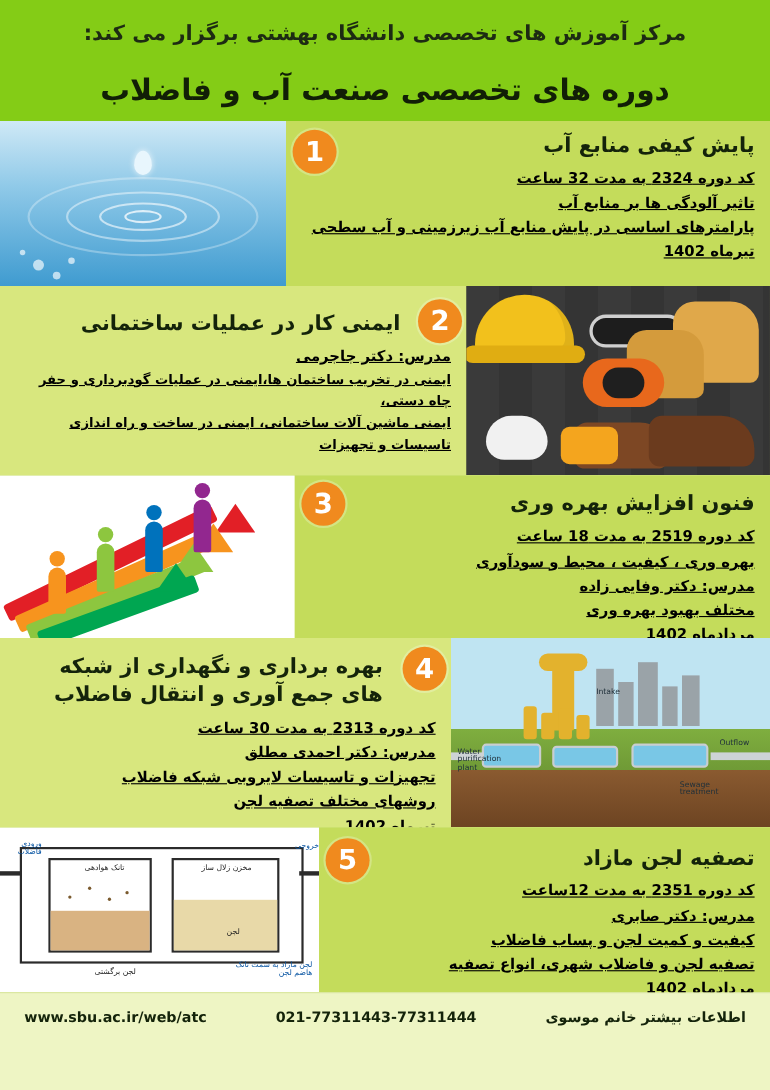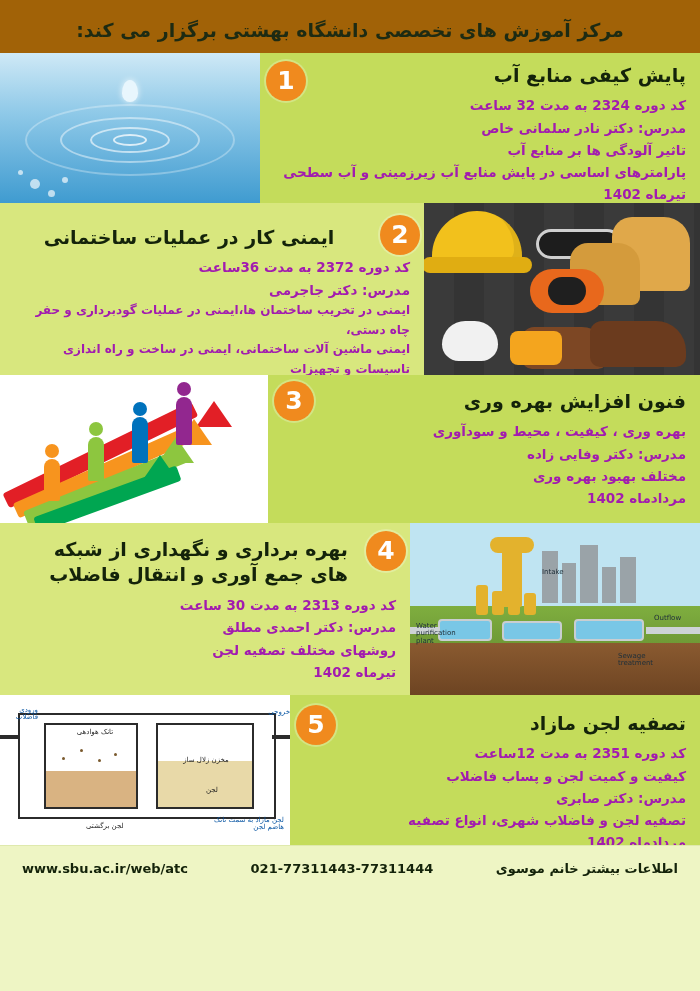--- a/index.html
+++ b/index.html
@@ -7,21 +7,21 @@
     width: 700px; height: 991px;
     font-family: "DejaVu Sans", "Liberation Sans", sans-serif;
     background: #eef5c4;
     overflow: hidden;
     direction: rtl;
   }
   .poster { position: relative; width: 700px; height: 991px; background: #eef5c4; }
 
   
   .header {
-    background: #a16207;
+    background: #84cc16;
     padding: 18px 24px 10px 24px;
     text-align: center;
   }
   .header-line1 {
     font-size: 19px; font-weight: bold; color: #1d2b13;
     letter-spacing: 0px; line-height: 1.3;
   }
   .header-line2 {
     font-size: 27px; font-weight: bold; color: #111f06;
     margin-top: 22px; line-height: 1.3;
@@ -52,22 +52,23 @@
     padding: 10px 14px 10px 14px;
     text-align: right;
     position: relative;
   }
   .course-title {
     font-size: 19px; font-weight: bold; color: #14230a;
     line-height: 1.35; margin-bottom: 6px;
     padding-left: 46px;
   }
   .course-line {
-    font-size: 13.5px; color: #a21caf; line-height: 1.65;
+    font-size: 13.5px; color: #000000; line-height: 1.65;
     font-weight: bold;
+    text-decoration: underline;
   }
   .course-line.small { font-size: 12px; font-weight: bold; }
 
   .num-badge {
     position: absolute;
     width: 40px; height: 40px;
     border-radius: 50%;
     background: #f08a1e;
     color: #fff;
     font-size: 25px; font-weight: bold;
@@ -145,41 +146,41 @@
   .art-tank .tl.blue { color: #0b57a4; }
   .art-tank .dot { position: absolute; width: 3px; height: 3px; border-radius: 50%; background: #7a5a2e; }
 </style>
 </head>
 <body>
 
 <div class="poster">
 
   <div class="header">
     <div class="header-line1">مرکز آموزش های تخصصی دانشگاه بهشتی برگزار می کند:</div>
+    <div class="header-line2">دوره های تخصصی  صنعت آب و فاضلاب</div>
   </div>
 
   <div class="row row-a" style="height:150px;">
     <div class="media left">
       <div class="art-water">
         <div class="drop"></div>
         <div class="ring r4"></div>
         <div class="ring r3"></div>
         <div class="ring r2"></div>
         <div class="ring r1"></div>
         <div class="bub" style="left:30px;bottom:14px;width:10px;height:10px;"></div>
         <div class="bub" style="left:48px;bottom:6px;width:7px;height:7px;"></div>
         <div class="bub" style="left:62px;bottom:20px;width:6px;height:6px;"></div>
         <div class="bub" style="left:18px;bottom:28px;width:5px;height:5px;"></div>
       </div>
     </div>
     <div class="info">
       <div class="num-badge num-left">1</div>
       <div class="course-title">پایش کیفی منابع آب</div>
       <div class="course-line">کد دوره  2324   به مدت 32 ساعت</div>
-      <div class="course-line">مدرس: دکتر نادر سلمانی خاص</div>
       <div class="course-line">تاثیر آلودگی ها بر منابع آب</div>
       <div class="course-line">پارامترهای اساسی در پایش منابع آب زیرزمینی و آب سطحی</div>
       <div class="course-line">تیرماه 1402</div>
     </div>
   </div>
 
   <div class="row row-b" style="height:172px;">
     <div class="media right" style="flex:0 0 276px;width:276px;">
       <div class="art-safety">
         <div class="wood"></div>
@@ -189,22 +190,21 @@
         <div class="glove2"></div>
         <div class="earmuff"></div>
         <div class="mask"></div>
         <div class="boot2"></div>
         <div class="boot"></div>
         <div class="tape"></div>
       </div>
     </div>
     <div class="info" style="padding-top:22px;">
       <div class="num-badge num-right" style="top:12px;">2</div>
-      <div class="course-title" style="padding-left:0;padding-right:46px;text-align:center;">ایمنی کار در عملیات ساختمانی</div>
-      <div class="course-line">کد دوره 2372 به مدت 36ساعت</div>
+      <div class="course-title" style="padding-left:0;padding-right:46px;">ایمنی کار در عملیات ساختمانی</div>
       <div class="course-line">مدرس: دکتر جاجرمی</div>
       <div class="course-line small">ایمنی در تخریب ساختمان ها،ایمنی در عملیات گودبرداری و حفر چاه دستی،</div>
       <div class="course-line small">ایمنی ماشین آلات ساختمانی، ایمنی در ساخت و راه اندازی تاسیسات و تجهیزات</div>
 
     </div>
   </div>
 
   <div class="row row-a" style="height:148px;">
     <div class="media left" style="flex:0 0 268px;width:268px;">
       <div class="art-arrows">
@@ -220,20 +220,21 @@
 
         <div class="p" style="left:44px;  top:84px;  height:42px; background:#f7941e;"></div>
         <div class="p" style="left:88px;  top:62px;  height:44px; background:#8dc63f;"></div>
         <div class="p" style="left:132px; top:42px;  height:46px; background:#0072bc;"></div>
         <div class="p" style="left:176px; top:22px;  height:48px; background:#92278f;"></div>
       </div>
     </div>
     <div class="info" style="padding-top:14px;">
       <div class="num-badge num-left" style="top:6px;">3</div>
       <div class="course-title">فنون افزایش بهره وری</div>
+      <div class="course-line">کد دوره 2519 به مدت 18 ساعت</div>
       <div class="course-line">بهره وری ، کیفیت ، محیط و سودآوری</div>
       <div class="course-line">مدرس: دکتر وفایی زاده</div>
       <div class="course-line">مختلف بهبود بهره وری</div>
       <div class="course-line">مردادماه 1402</div>
     </div>
   </div>
 
   <div class="row row-b" style="height:172px;">
     <div class="media right" style="flex:0 0 290px;width:290px;">
       <div class="art-plant">
@@ -257,20 +258,21 @@
         <div class="lbl" style="left:6px; top:100px; width:46px;">Water purification plant</div>
         <div class="lbl" style="left:244px; top:92px;">Outflow</div>
         <div class="lbl" style="left:208px; top:130px; width:56px;">Sewage treatment</div>
       </div>
     </div>
     <div class="info" style="padding-top:14px;">
       <div class="num-badge num-right" style="top:8px;">4</div>
       <div class="course-title" style="padding-left:0;padding-right:48px;">بهره برداری و نگهداری از شبکه های جمع آوری و انتقال فاضلاب</div>
       <div class="course-line">کد دوره 2313 به مدت 30 ساعت</div>
       <div class="course-line">مدرس: دکتر احمدی مطلق</div>
+      <div class="course-line">تجهیزات و تاسیسات لایروبی شبکه فاضلاب</div>
       <div class="course-line">روشهای مختلف تصفیه لجن</div>
       <div class="course-line">تیرماه 1402</div>
     </div>
   </div>
 
   <div class="row row-a" style="height:150px;">
     <div class="media left" style="flex:0 0 290px;width:290px;">
       <div class="art-tank">
         <div class="box" style="left:44px; top:28px; width:94px; height:86px;"></div>
         <div class="sand" style="left:46px; top:76px; width:90px; height:36px;"></div>
@@ -279,32 +281,32 @@
         <div class="dot" style="left:98px; top:64px;"></div>
         <div class="dot" style="left:114px; top:58px;"></div>
         <div class="box" style="left:156px; top:28px; width:98px; height:86px;"></div>
         <div class="liq" style="left:158px; top:66px; width:94px; height:46px;"></div>
         <div class="box" style="left:18px; top:18px; width:258px; height:106px; background:transparent; border-color:#2b2b2b;"></div>
         <div class="pipe" style="position:absolute;left:0;top:40px;width:20px;height:4px;background:#2b2b2b;"></div>
         <div class="pipe" style="position:absolute;left:272px;top:40px;width:22px;height:4px;background:#2b2b2b;"></div>
         <div class="tl blue" style="left:2px; top:12px; width:36px;">ورودی فاضلاب</div>
         <div class="tl blue" style="left:258px; top:14px; width:32px;">خروجی</div>
         <div class="tl" style="left:60px; top:34px; width:70px; text-align:center;">تانک هوادهی</div>
-        <div class="tl" style="left:166px; top:34px; width:80px; text-align:center;margin-top:28px;">مخزن زلال ساز</div>
+        <div class="tl" style="left:166px; top:34px; width:80px; text-align:center;">مخزن زلال ساز</div>
         <div class="tl" style="left:194px; top:92px;margin-left:12px;">لجن</div>
         <div class="tl" style="left:86px; top:128px;">لجن برگشتی</div>
         <div class="tl blue" style="left:204px; top:122px; width:80px;">لجن مازاد به سمت تانک هاضم لجن</div>
       </div>
     </div>
     <div class="info" style="padding-top:16px;">
       <div class="num-badge num-left" style="top:10px;">5</div>
       <div class="course-title">تصفیه لجن مازاد</div>
       <div class="course-line">کد دوره 2351 به مدت 12ساعت</div>
+      <div class="course-line">مدرس: دکتر صابری</div>
       <div class="course-line">کیفیت و کمیت لجن و پساب فاضلاب</div>
-      <div class="course-line">مدرس: دکتر صابری</div>
       <div class="course-line">تصفیه لجن و فاضلاب شهری، انواع تصفیه</div>
       <div class="course-line">مردادماه 1402</div>
     </div>
   </div>
 
   <div class="footer">
     <div>اطلاعات بیشتر خانم موسوی</div>
     <div class="web">021-77311443-77311444</div>
     <div class="web">www.sbu.ac.ir/web/atc</div>
   </div>

